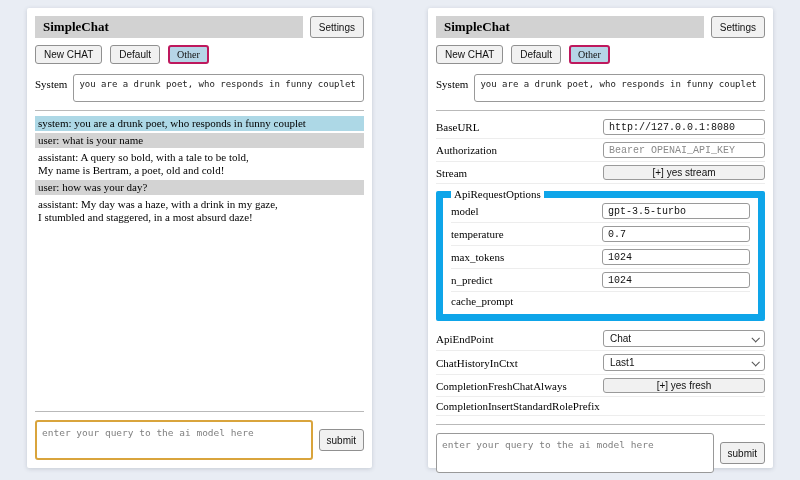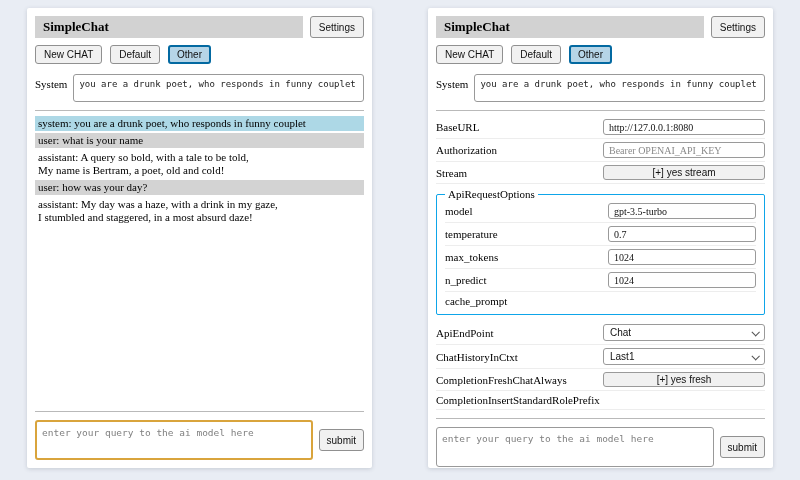--- a/index.html
+++ b/index.html
@@ -25,21 +25,21 @@
     flex:1;background:#d2d2d2;padding:3px 8px;
     font-weight:bold;font-size:13px;color:#000;
   }
   .btn{
     font-family:"Liberation Sans", sans-serif;font-size:10px;color:#111;
     background:#f1f1f1;border:1px solid #909090;border-radius:3px;
     padding:2px 8px;line-height:1.3;cursor:pointer;white-space:nowrap;
   }
   .sessions{margin-top:7px;display:flex;gap:8px;}
   .session-btn.active{
-    background:#b6d5e7;border:2px solid #0369a1;padding:1px 7px;
+    background:#b6d5e7;border:2px solid #be185d;padding:1px 7px;font-family:Liberation Serif, serif;
   }
   
   .sysrow{margin-top:10px;display:flex;}
   .syslabel{font-size:11px;padding-top:4px;color:#000;}
   .systext{
     flex:1;margin-left:6px;height:28px;box-sizing:border-box;
     border:1px solid #999;border-radius:3px;padding:3px 5px;resize:none;
     font-family:"DejaVu Sans Mono", monospace;font-size:9px;line-height:1.5;color:#222;
     overflow:hidden;
   }
@@ -61,41 +61,41 @@
   }
   .querytext.accent{border:2px solid #d9a43c;}
   .querytext::placeholder{color:#808080;}
   .submit-btn{height:22px;padding:0 7px;}
   
   .srow{display:flex;align-items:center;padding:3px 0;border-bottom:1px solid #ededed;}
   .slabel{font-size:11px;color:#000;}
   .sctrl{margin-left:auto;width:162px;box-sizing:border-box;}
   input.sctrl{
     height:16px;border:1px solid #9a9a9a;border-radius:3px;padding:0 5px;
-    font-family:Liberation Serif, serif;font-size:10px;color:#111;
+    font-family:Liberation Mono, monospace;font-size:10px;color:#111;
   }
   input.sctrl::placeholder{color:#8a8a8a;}
   button.sctrl{
     height:15px;background:#f1f1f1;border:1px solid #9a9a9a;border-radius:3px;
     font-family:"Liberation Sans", sans-serif;font-size:10px;color:#111;
     padding:0;cursor:pointer;
   }
   .sselect{
     margin-left:auto;width:162px;height:17px;box-sizing:border-box;cursor:pointer;
     border:1px solid #9a9a9a;border-radius:3px;background:#fff;
     font-family:"Liberation Sans", sans-serif;font-size:10px;color:#111;
     display:flex;align-items:center;padding:0 6px;
   }
   .chev{
     margin-left:auto;width:5px;height:5px;
     border-right:1.4px solid #555;border-bottom:1.4px solid #555;
     transform:rotate(45deg) translateY(-1px);
   }
   fieldset.aro{
-    margin:4px 0 6px;border:1px solid #0ea5e9;border-radius:2px;
+    margin:4px 0 6px;border:7px solid #0ea5e9;border-radius:2px;
     padding:0 8px 4px;
   }
   fieldset.aro legend{font-size:11px;padding:0 3px;color:#000;}
   fieldset.aro .sctrl, fieldset.aro .sselect{width:148px;}
 </style>
 </head>
 <body>
 
 <div class="wrap">
 

